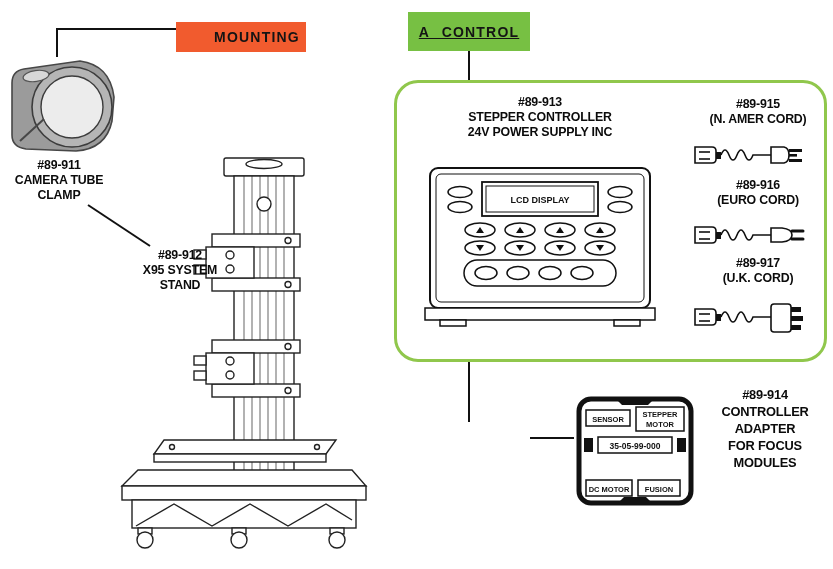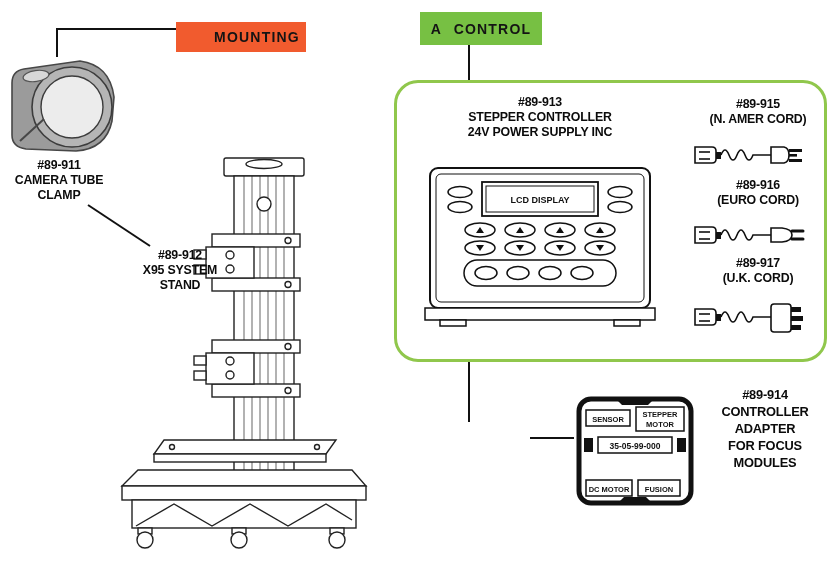--- a/index.html
+++ b/index.html
@@ -6,21 +6,21 @@
   html,body { background:#ffffff; font-family:"Liberation Sans", sans-serif; }
   .canvas { position:relative; width:833px; height:569px; background:#fff; overflow:hidden; color:#0b0b0b; }
   .lines-svg { position:absolute; inset:0; z-index:0; }
   .greenbox { position:absolute; left:394px; top:80px; width:433px; height:282px;
               border:3px solid var(--box_border,#90C74C); border-radius:24px; background:#fff; z-index:1; }
   svg.illus { position:absolute; z-index:2; overflow:visible; }
   .badge { position:absolute; display:flex; align-items:center; justify-content:center;
            font-weight:bold; font-size:14px; letter-spacing:1.2px; color:#141414; z-index:3; }
   .badge.orange { left:176px; top:22px; width:130px; height:30px; background:var(--orange,#F15B2E);padding-left:32px; }
   .badge.green  { background:var(--green,#77C043); word-spacing:7px; }
-  .badge.ctrl-a { left:420px; top:12px;  width:122px; height:33px; }
+  .badge.ctrl-a { left:408px; top:12px;  width:122px; height:39px;text-decoration:underline; }
   .badge.ctrl-b { left:408px; top:422px; width:122px; height:33px; }
   .pn { position:absolute; text-align:center; font-weight:bold; font-size:13px; line-height:15px;
         letter-spacing:-0.2px; color:#0b0b0b; z-index:3; transform:scaleX(0.95); transform-origin:50% 0; }
   .pn.clamp   { left:0px;   top:157px; width:118px; }
   .pn.stand   { left:130px; top:247px; width:100px; }
   .pn.ctrl    { left:428px; top:94px;  width:224px; }
   .pn.cord1   { left:690px; top:96px;  width:136px; }
   .pn.cord2   { left:690px; top:177px; width:136px; }
   .pn.cord3   { left:690px; top:255px; width:136px; }
   .pn.adapter { left:698px; top:386px; width:134px; font-size:13.5px; line-height:17px; }

